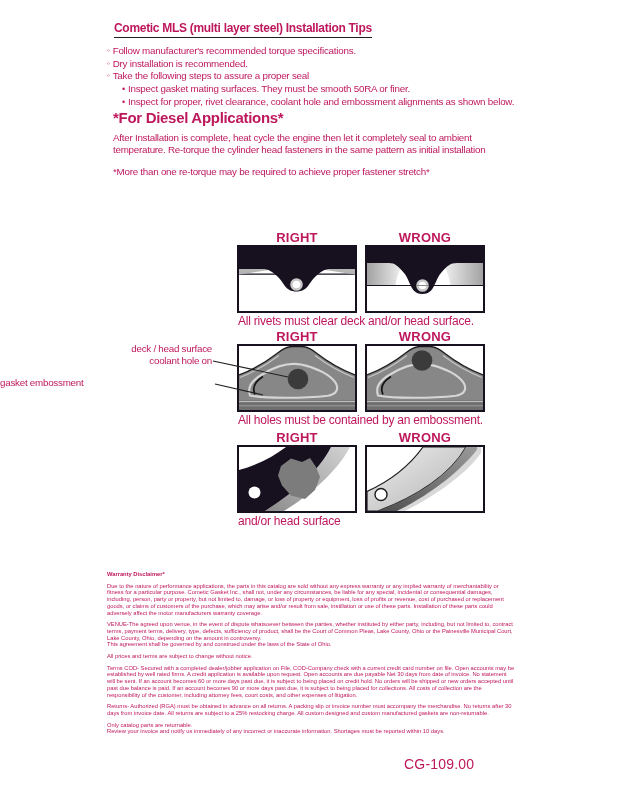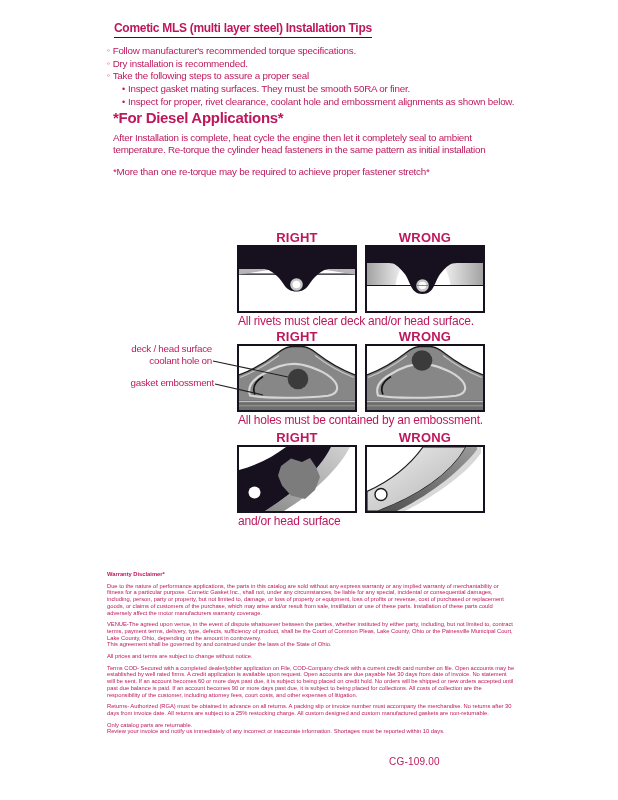--- a/index.html
+++ b/index.html
@@ -23,29 +23,29 @@
   .dgroup{position:absolute;left:237px;width:248px;}
   .g1{top:230px;} .g2{top:329px;} .g3{top:430px;}
   .dlabels{display:flex;gap:8px;height:14px;}
   .dlabels div{width:120px;text-align:center;font-size:13px;font-weight:bold;letter-spacing:0.2px;}
   .dboxes{display:flex;gap:8px;margin-top:1px;}
   .dbox{width:116px;height:64px;border:2px solid #17101f;background:#fff;}
   .dbox svg{display:block;}
   .dcap{margin-top:2px;padding-left:1px;font-size:12px;letter-spacing:-0.22px;line-height:12px;white-space:nowrap;}
   
   .co1{position:absolute;left:0;top:343px;width:212px;text-align:right;font-size:9.8px;letter-spacing:-0.25px;line-height:11.6px;white-space:nowrap;}
-  .co2{position:absolute;left:0;top:377px;width:214px;text-align:right;font-size:9.8px;letter-spacing:-0.25px;white-space:nowrap;}
+  .co2{position:absolute;left:0;top:377px;width:214px;font-size:9.8px;letter-spacing:-0.25px;white-space:nowrap;}
   .callout-lines{position:absolute;left:108px;top:338px;pointer-events:none;}
   
   .legal{position:absolute;left:107px;top:571px;width:408px;font-size:5.8px;line-height:6.7px;letter-spacing:-0.02px;}
   .legal .head{font-weight:bold;margin-bottom:5px;}
   .legal p{margin:0 0 5px 0;}
   .legal p.tight{margin:0;}
   
-  .pagenum{position:absolute;left:389px;top:756px;font-size:10px;letter-spacing:0.2px;}
+  .pagenum{position:absolute;left:404px;top:756px;font-size:14px;letter-spacing:0.2px;}
 </style>
 </head>
 <body>
 
 <div class="page">
 
   <div class="title">
     <span>Cometic MLS (multi layer steel) Installation Tips</span>
   </div>
 

